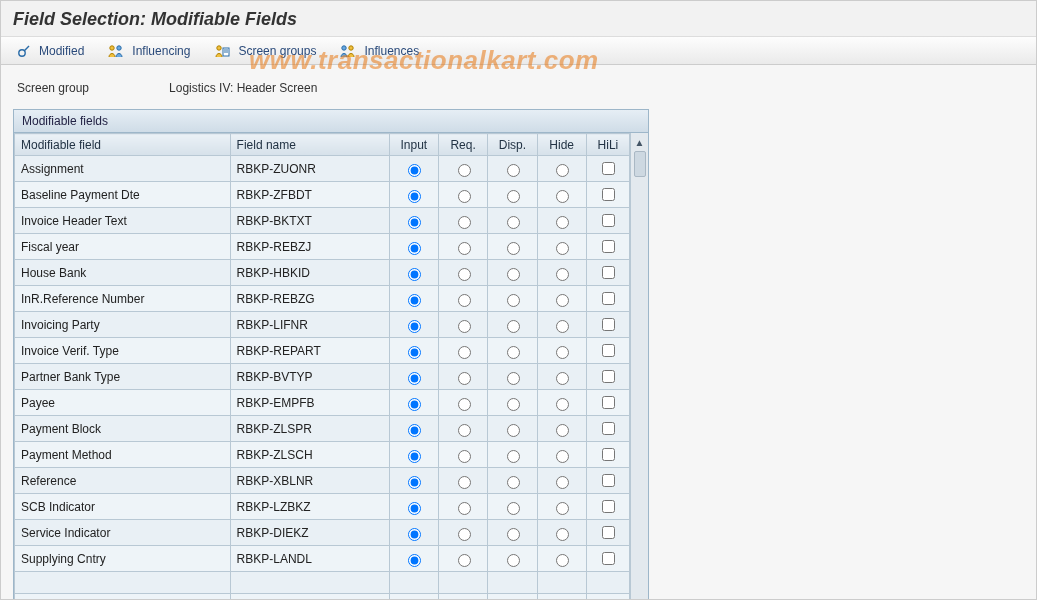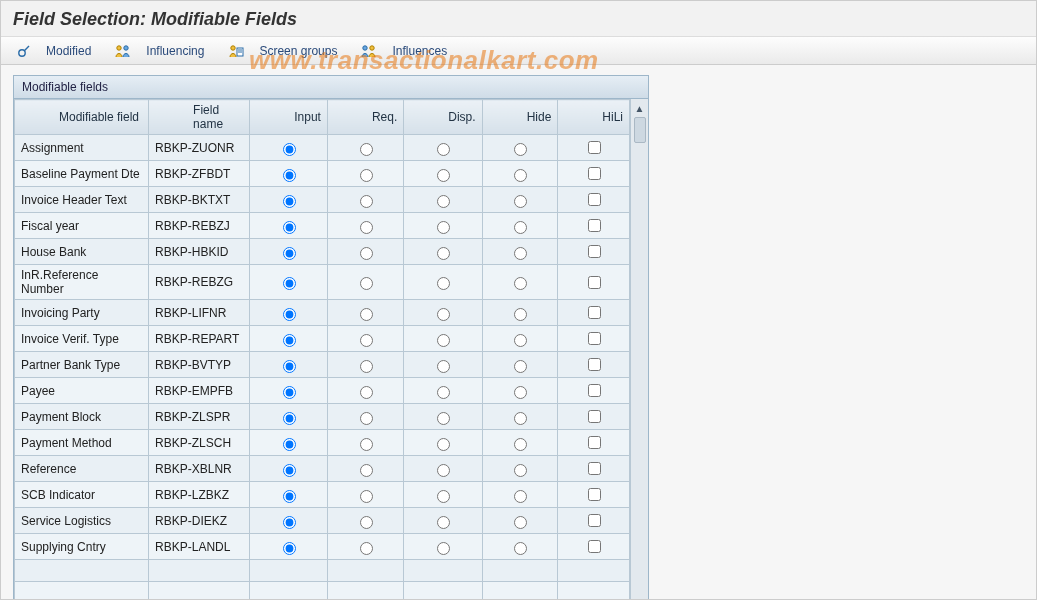--- a/index.html
+++ b/index.html
@@ -33,21 +33,21 @@
     align-items: center;
     gap: 16px;
     padding: 4px 12px;
     background: linear-gradient(#fdfdfd,#eaeaea);
     border-bottom: 1px solid #ccc;
     height: 28px;
   }
   .tool-btn {
     display: flex;
     align-items: center;
-    gap: 15px;
+    gap: 8px;
     background: transparent;
     border: none;
     padding: 2px 4px;
     font-size: 12px;
     color: #2a4a7a;
     cursor: pointer;
   }
   .tool-btn .icon svg { display:block; }
   .content {
     padding: 10px 12px;
@@ -85,21 +85,20 @@
     font-size: 12px;
     padding: 3px 6px;
     height: 22px;
     text-align: left;
     font-weight: normal;
     color: #222;
   }
   table.grid th {
     background: linear-gradient(#ebf1f6,#d6e1ea);
     color: #234;
-    padding-left: 44px;
   }
   table.grid tr td {
     background: #eef4f8;
   }
   table.grid tr:nth-child(odd) td {
     background: #e9f0f5;
   }
   .col-field { width: 210px; }
   .col-name  { width: 155px; }
   .col-radio { width: 48px; text-align: center !important; }
@@ -197,20 +196,24 @@
           </svg>
       </span>
       <span>Influences</span>
     </button>
   </div>
 
   <div class="watermark">www.transactionalkart.com</div>
 
   <div class="content">
 
+    <div class="sg-row">
+      <span>Screen group</span>
+      <span>Logistics IV: Header Screen</span>
+    </div>
 
     <div class="panel">
       <div class="panel-title">Modifiable fields</div>
       <div class="grid-wrap">
         <table class="grid">
           <thead>
             <tr>
               <th class="col-field">Modifiable field</th>
               <th class="col-name">Field name</th>
               <th class="col-radio">Input</th>
@@ -341,21 +344,21 @@
               <tr>
                 <td class="col-field">SCB Indicator</td>
                 <td class="col-name">RBKP-LZBKZ</td>
                 <td class="col-radio center"><input type="radio" class="radio" name="row13" checked="" style=""></td>
                 <td class="col-radio center"><input type="radio" class="radio" name="row13" style=""></td>
                 <td class="col-radio center"><input type="radio" class="radio" name="row13" style=""></td>
                 <td class="col-radio center"><input type="radio" class="radio" name="row13" style=""></td>
                 <td class="col-chk center"><input type="checkbox" class="chk" style=""></td>
               </tr>
               <tr>
-                <td class="col-field">Service Logistics</td>
+                <td class="col-field">Service Indicator</td>
                 <td class="col-name">RBKP-DIEKZ</td>
                 <td class="col-radio center"><input type="radio" class="radio" name="row14" checked="" style=""></td>
                 <td class="col-radio center"><input type="radio" class="radio" name="row14" style=""></td>
                 <td class="col-radio center"><input type="radio" class="radio" name="row14" style=""></td>
                 <td class="col-radio center"><input type="radio" class="radio" name="row14" style=""></td>
                 <td class="col-chk center"><input type="checkbox" class="chk" style=""></td>
               </tr>
               <tr>
                 <td class="col-field">Supplying Cntry</td>
                 <td class="col-name">RBKP-LANDL</td>

